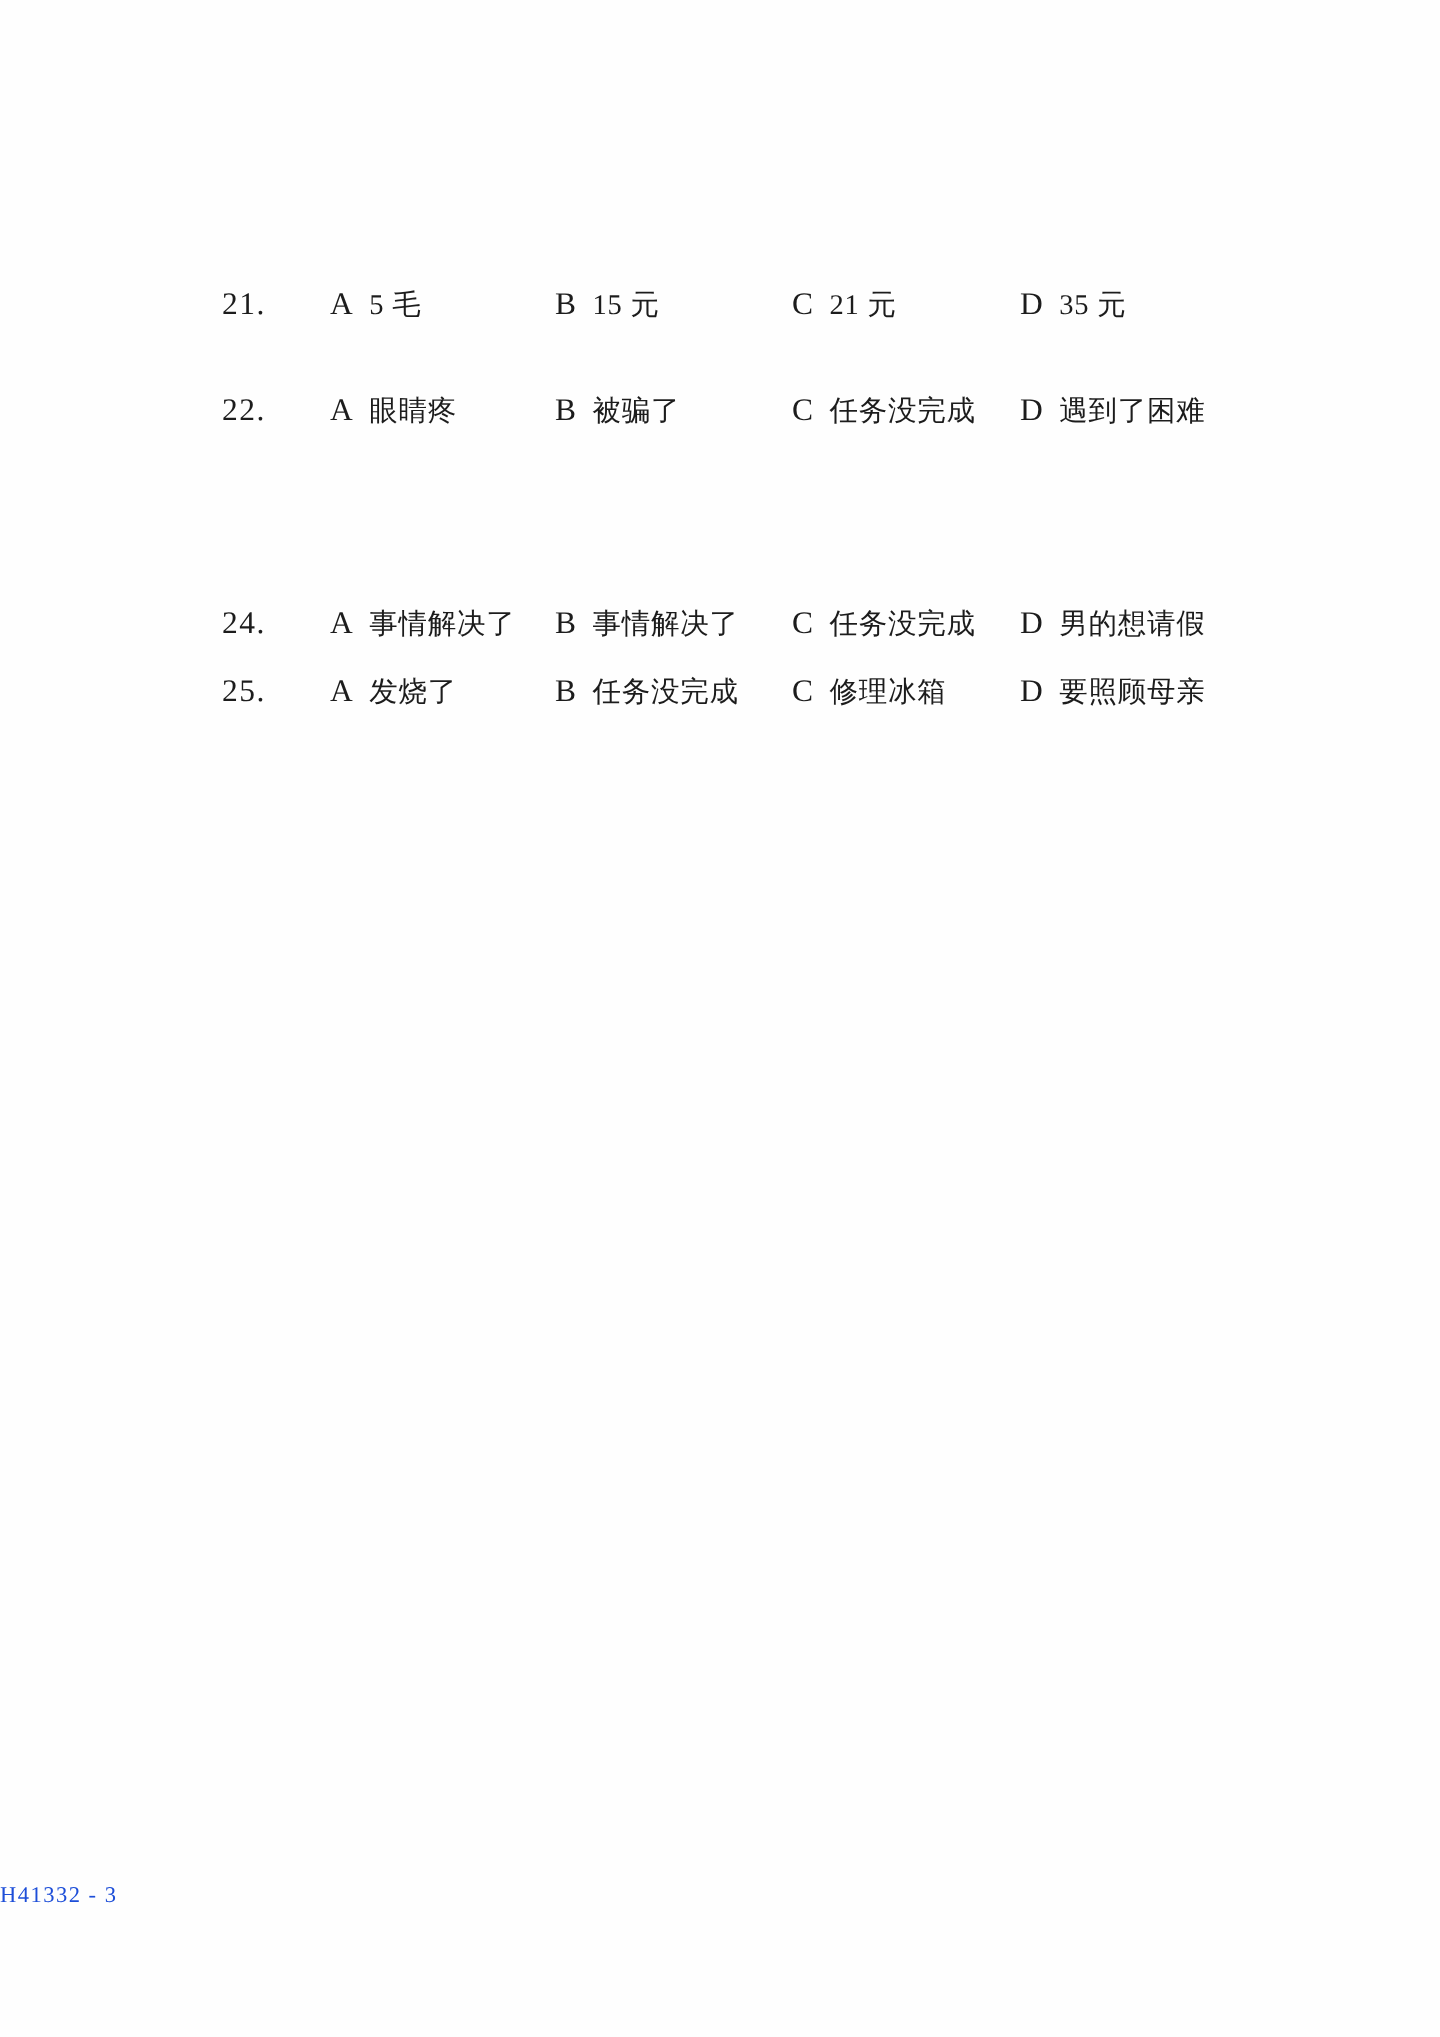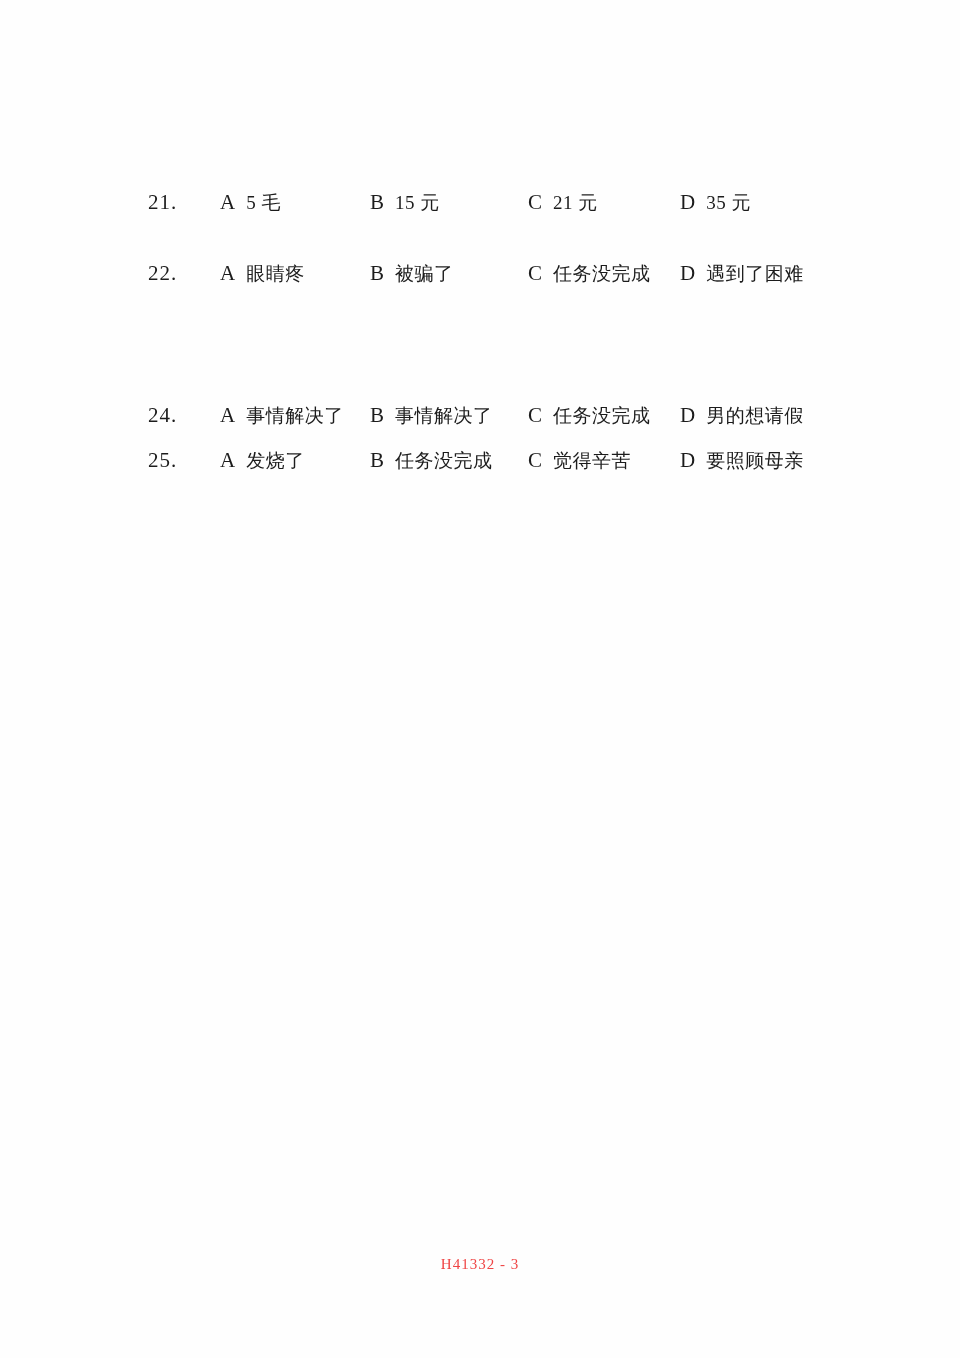--- a/index.html
+++ b/index.html
@@ -50,24 +50,24 @@
   .row-21 { top: 190px; }
   .row-22 { top: 261px; }
   .row-23 { top: 332px; }
   .row-24 { top: 403px; }
   .row-25 { top: 448px; }
   .footer {
     position: absolute;
     top: 1256px;
     left: 0;
     width: 960px;
-    text-align: center;
+    text-align: left;
     font-size: 15px;
     letter-spacing: 1px;
-    color: #ef4444;
+    color: #1d4ed8;
   }
 </style>
 </head>
 <body>
 
 <div class="page">
 
   <div class="question-row row-21">
     <span class="q-num">21.</span>
     <span class="opt opt-a"><span class="opt-label">A</span><span class="opt-text">5 毛</span></span>
@@ -90,19 +90,19 @@
     <span class="opt opt-a"><span class="opt-label">A</span><span class="opt-text">事情解决了</span></span>
     <span class="opt opt-b"><span class="opt-label">B</span><span class="opt-text">事情解决了</span></span>
     <span class="opt opt-c"><span class="opt-label">C</span><span class="opt-text">任务没完成</span></span>
     <span class="opt opt-d"><span class="opt-label">D</span><span class="opt-text">男的想请假</span></span>
   </div>
 
   <div class="question-row row-25">
     <span class="q-num">25.</span>
     <span class="opt opt-a"><span class="opt-label">A</span><span class="opt-text">发烧了</span></span>
     <span class="opt opt-b"><span class="opt-label">B</span><span class="opt-text">任务没完成</span></span>
-    <span class="opt opt-c"><span class="opt-label">C</span><span class="opt-text">觉得辛苦</span></span>
+    <span class="opt opt-c"><span class="opt-label">C</span><span class="opt-text">修理冰箱</span></span>
     <span class="opt opt-d"><span class="opt-label">D</span><span class="opt-text">要照顾母亲</span></span>
   </div>
 
   <div class="footer">H41332 - 3</div>
 
 </div>
 
 </body></html>

